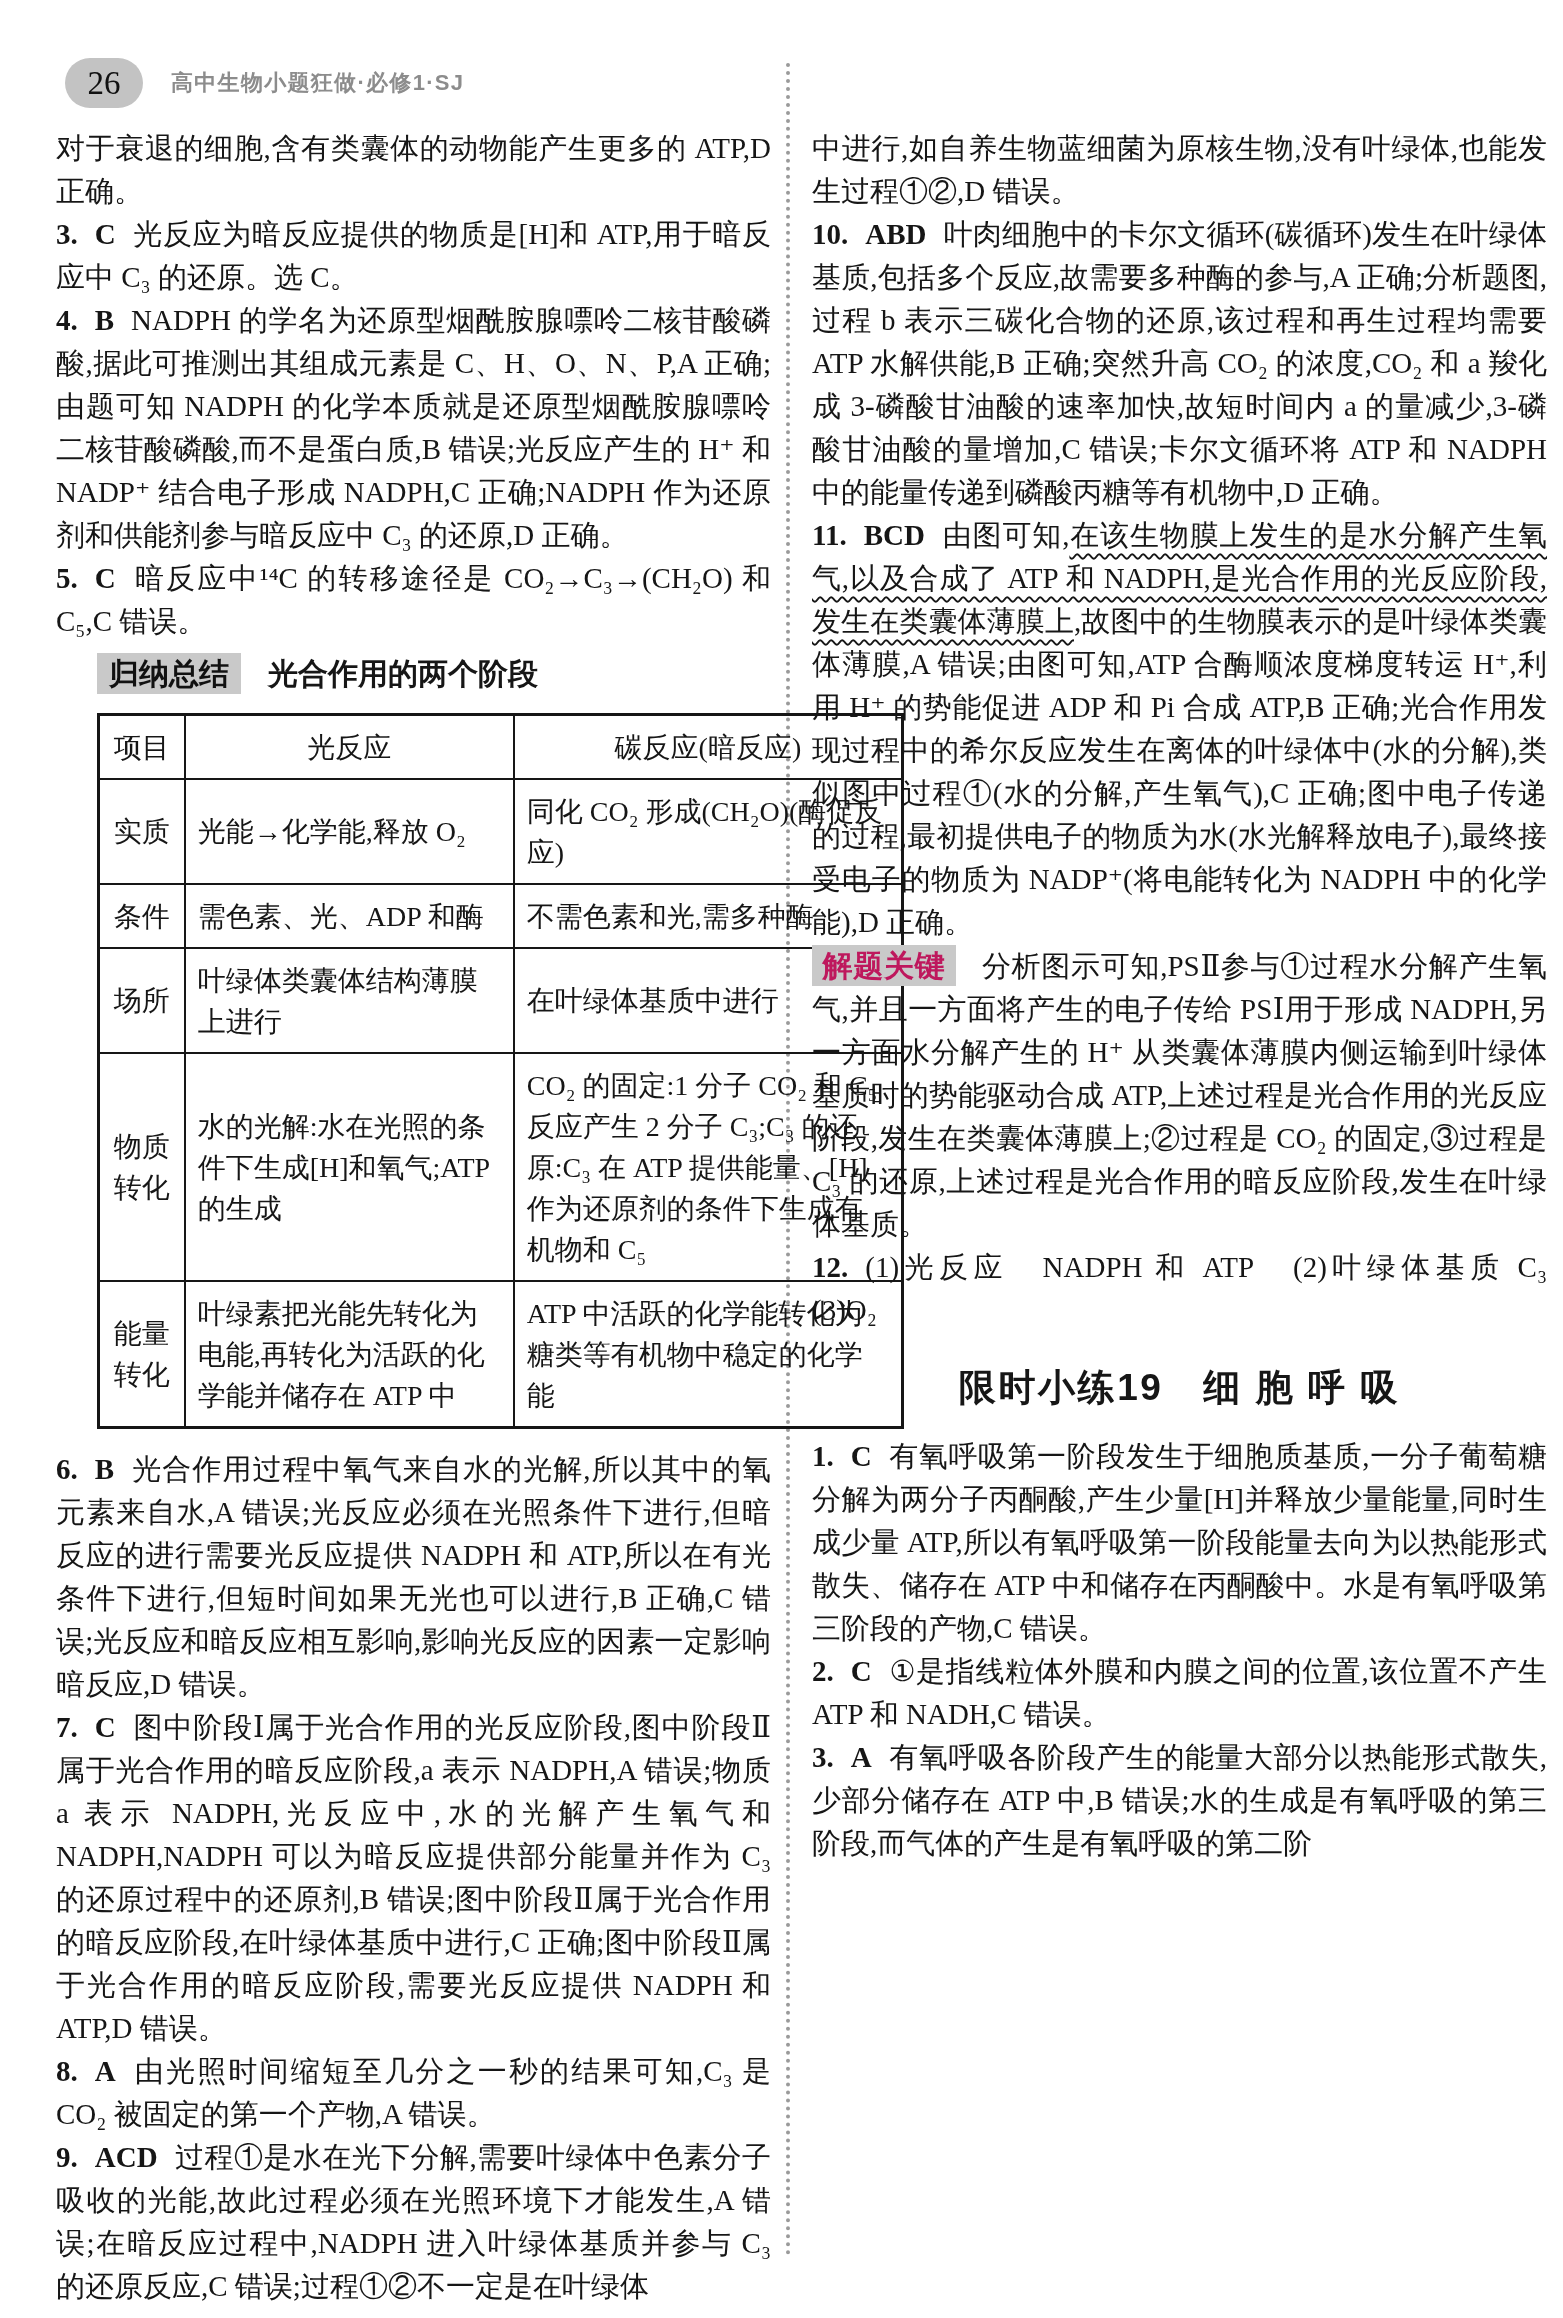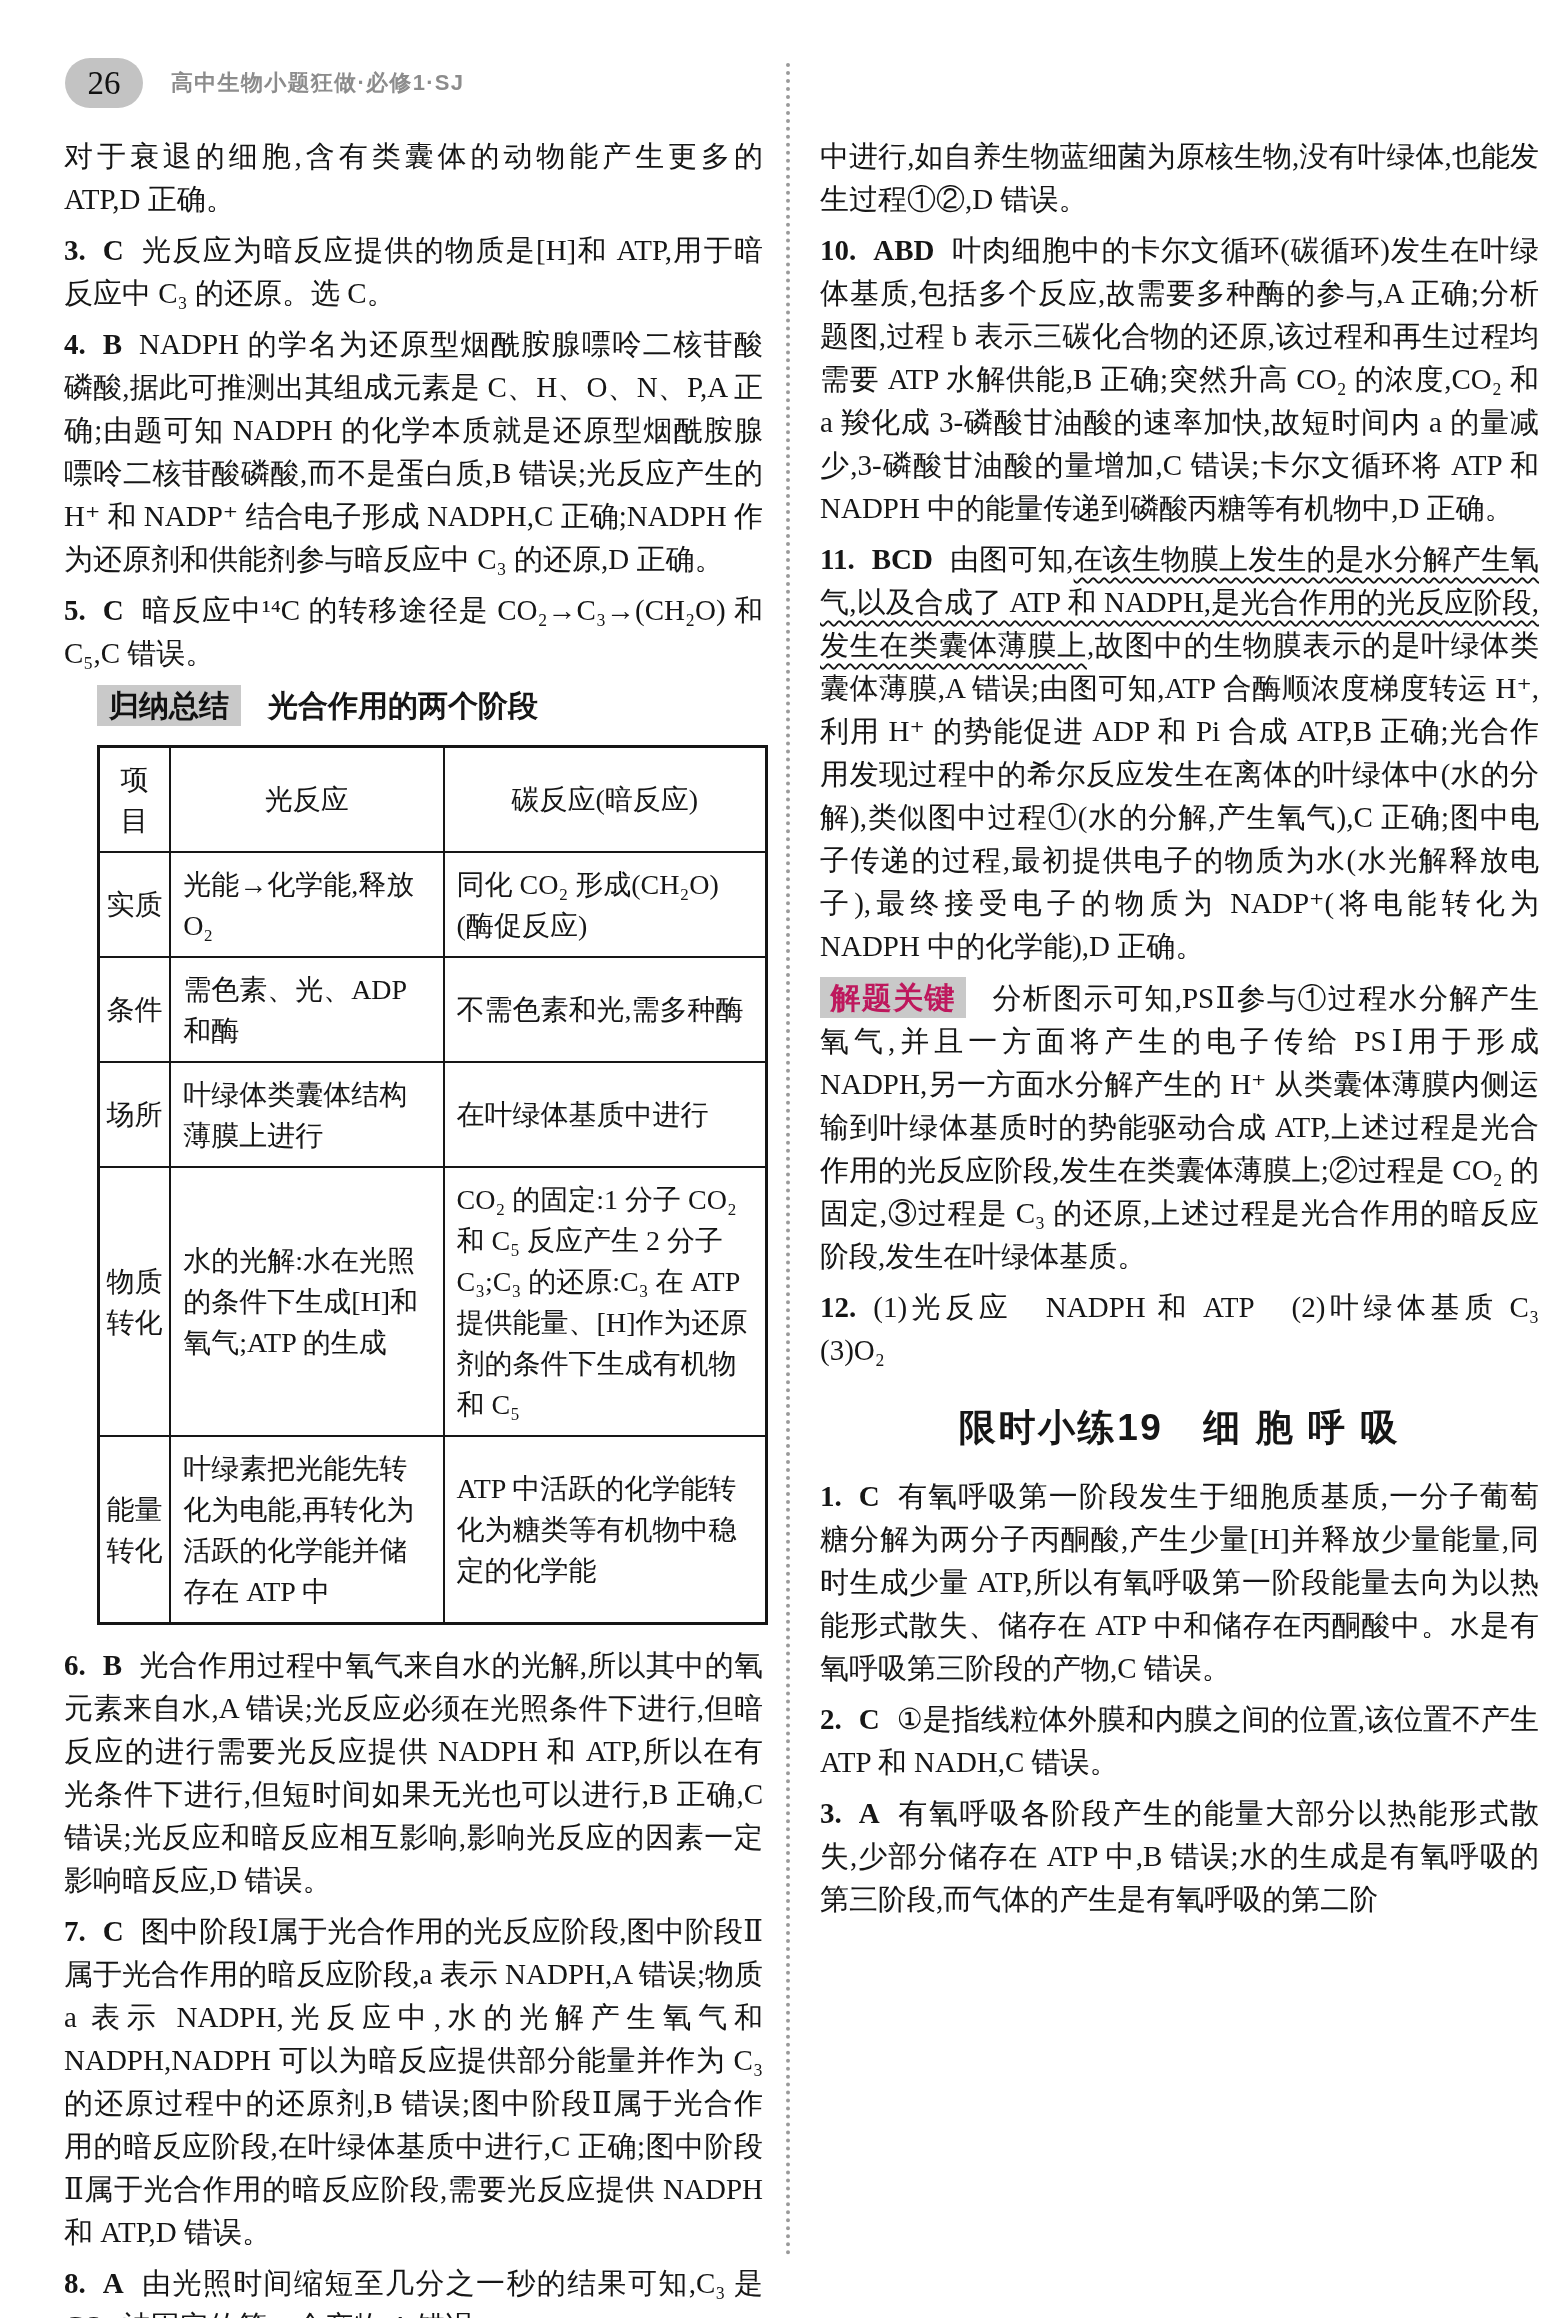--- a/index.html
+++ b/index.html
@@ -17,21 +17,21 @@
     font-size:33px;font-family:"Liberation Serif","DejaVu Serif",serif;
   }
   .book-title{
     color:#8c8c8c;font-family:Liberation Sans, sans-serif;
     font-size:22px;font-weight:bold;letter-spacing:1.3px;text-align:right;
   }
   
   .col{position:absolute;top:127px;font-size:29px;line-height:43px;text-align:justify;}
   .col-left{left:56px;width:715px;}
   .col-right{left:812px;width:735px;}
-  .col p{margin:8px;}
+  .col p{margin:0;}
   .qnum{font-weight:bold;}
   .qans{font-weight:bold;padding-right:17px;}
   .qgap{display:inline-block;width:17px;}
   
   .divider{
     position:absolute;left:786px;top:63px;height:2194px;width:0;
     border-left:4px dotted #9a9a9a;
   }
   
   .summary-line{margin:9.2px 0 17px 41px !important;text-align:left;}
@@ -44,21 +44,21 @@
   .badge-inline{
     background:#c9c9c9;color:#be185d;
     font-family:"Liberation Sans","DejaVu Sans",sans-serif;
     font-weight:bold;font-size:30px;
     padding:4px 10.5px;margin-right:26px;
   }
   .summary-title{font-weight:bold;font-size:30px;}
   
   .ph-table{
     border-collapse:collapse;margin:6.6px 0 18.4px 41px;
-    width:671px;table-layout:fixed;
+    width:807px;table-layout:fixed;
     font-size:28px;line-height:41px;
   }
   .ph-table,.ph-table th,.ph-table td{border:2px solid #161616;}
   .ph-table{border-width:3.3px;}
   .ph-table th,.ph-table td{padding:10.5px 12px;vertical-align:middle;}
   .ph-table th{font-weight:normal;text-align:center;}
   .ph-table td.rowlabel{text-align:center;padding:10.5px 4px;border-radius:24px;}
   .ph-table td.cell{text-align:left;}
   .c1{width:71px;} .c2{width:271px;} .c3{width:320px;}
   

